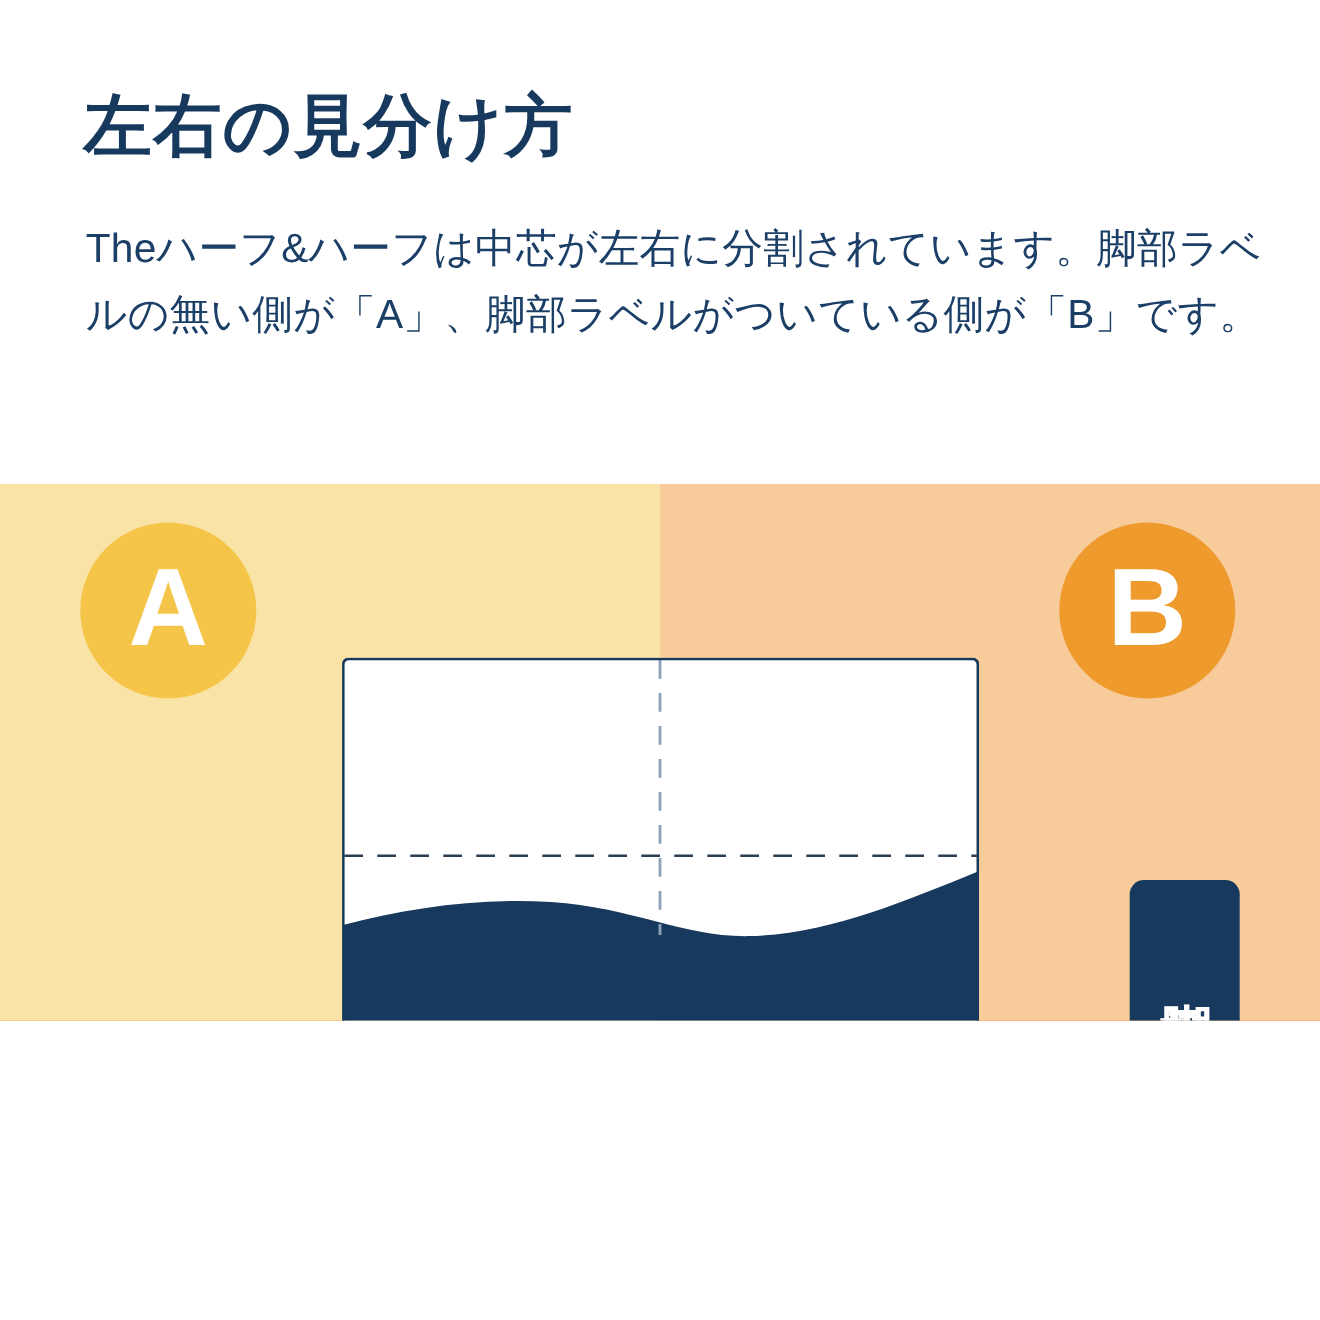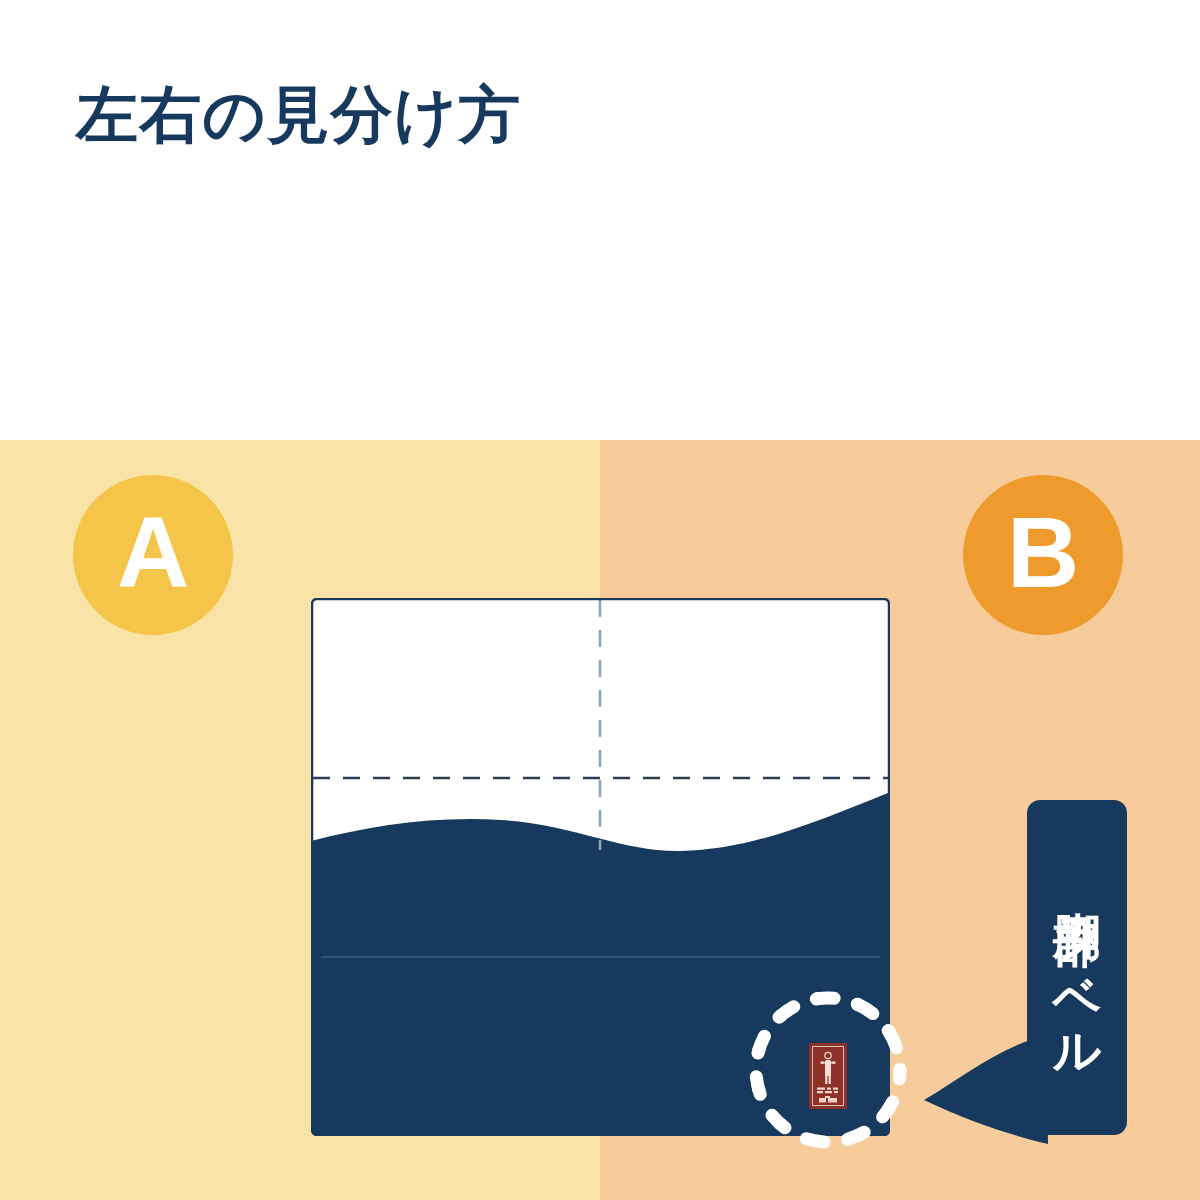--- a/index.html
+++ b/index.html
@@ -6,21 +6,21 @@
     margin: 0;
     padding: 0;
     background: #ffffff;
   }
   body {
     font-family: "Liberation Sans", "DejaVu Sans", sans-serif;
   }
   #page {
     position: relative;
     width: 1200px;
-    height: 1200px;
+    height: 928px;
     overflow: hidden;
     background: #f97316;
   }
 
   
   #header {
     position: absolute;
     left: 0;
     top: 0;
     width: 1200px;
@@ -167,20 +167,21 @@
     line-height: 1;
   }
 </style>
 </head>
 <body>
 
 <div id="page">
 
   <div id="header">
     <div id="page-title">左右の見分け方</div>
+    <div id="intro-text">Theハーフ&amp;ハーフは中芯が左右に分割されています。脚部ラベルの無い側が「A」、脚部ラベルがついている側が「B」です。</div>
   </div>
 
   <div id="panel">
     <div id="panel-bg-a"></div>
     <div id="panel-bg-b"></div>
   </div>
 
   <div class="badge" id="badge-a">
     <span>A</span>
   </div>

